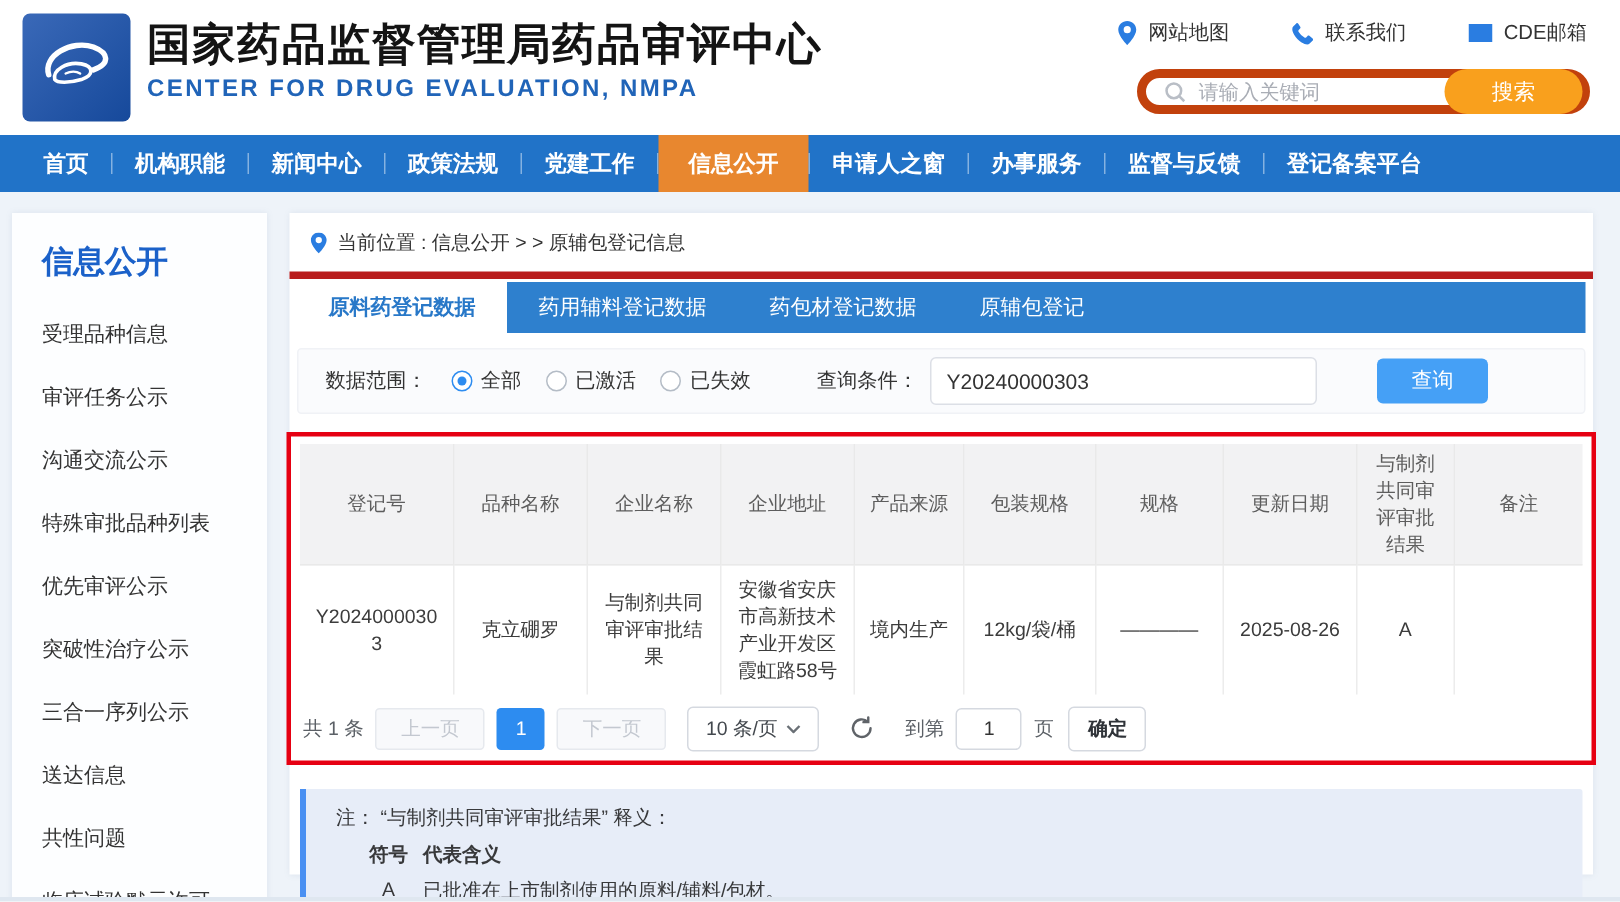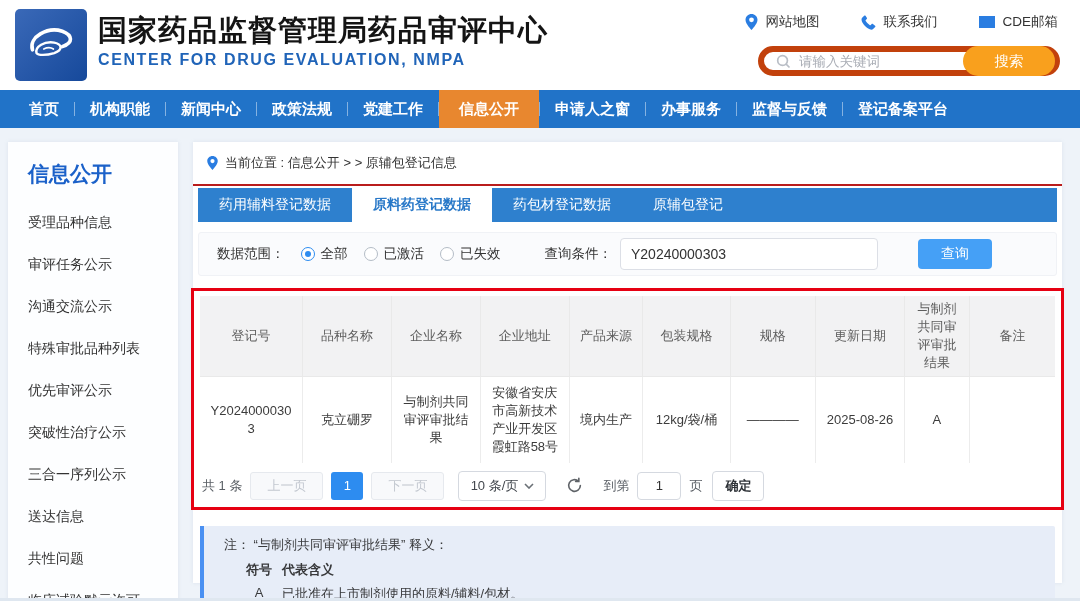--- a/index.html
+++ b/index.html
@@ -37,21 +37,21 @@
   
   .sidebar { position:absolute; left:8px; top:142px; width:170px; height:480px; background:#fdfeff;
              box-shadow:0 0 4px rgba(120,140,170,.15); padding:18px 0 0 20px; }
   .sidebar-title { font-size:21px; font-weight:700; color:var(--sidebar-title-blue,#1b61c9); margin-bottom:25px; }
   .side-item { font-size:14px; color:#333; line-height:19px; margin-bottom:23px; cursor:pointer; white-space:nowrap; }
 
   
   .main { position:absolute; left:193px; top:142px; width:869px; height:441px; background:#fff;
           box-shadow:0 0 4px rgba(120,140,170,.15); }
   .breadcrumb { height:44px; display:flex; align-items:center; gap:7px; padding-left:14px;
-                border-bottom:2px solid #b91c1c; font-size:13px; color:#333; }
+                border-bottom:5px solid #b91c1c; font-size:13px; color:#333; }
   .breadcrumb .pin { color:var(--link-blue,#2a7de1); display:flex; }
 
   .tabbar { margin:2px 5px 0; height:34px; background:var(--tab-blue,#2e80ce); display:flex; }
   .tab { padding:0 21px; height:34px; display:flex; align-items:center; color:#fff; font-size:14px; cursor:pointer; white-space:nowrap; }
   .tab.active { background:#fff; color:#2878c8; font-weight:700; }
 
   .filter-strip { margin:10px 5px 0; height:44px; background:#fafbfd; border:1px solid #f0f2f6; border-radius:3px;
                   display:flex; align-items:center; padding:0 18px; font-size:13.5px; color:#333; }
   .radio { display:flex; align-items:center; gap:6px; margin-left:16px; cursor:pointer; color:#333; }
   .radio .dot { width:14px; height:14px; border-radius:50%; border:1px solid #b4bcc6; background:#fff; }
@@ -192,22 +192,22 @@
     <div class="breadcrumb">
       <span class="pin">
         <svg width="11" height="14" viewBox="0 0 12 16">
             <path fill="currentColor" d="M6 0C2.7 0 0 2.6 0 5.8 0 10.1 6 16 6 16s6-5.9 6-10.2C12 2.6 9.3 0 6 0zm0 8.2a2.4 2.4 0 1 1 0-4.8 2.4 2.4 0 0 1 0 4.8z"></path>
           </svg>
       </span>
       <span>当前位置 : 信息公开 &gt; &gt; 原辅包登记信息</span>
     </div>
 
     <div class="tabbar">
+      <div class="tab active">原料药登记数据</div>
       <div class="tab">药用辅料登记数据</div>
-      <div class="tab active">原料药登记数据</div>
       <div class="tab">药包材登记数据</div>
       <div class="tab">原辅包登记</div>
     </div>
 
     <div class="filter-strip">
       <span>数据范围：</span>
       <span class="radio checked">
         <span class="dot"></span>
         <span>全部</span>
       </span>

